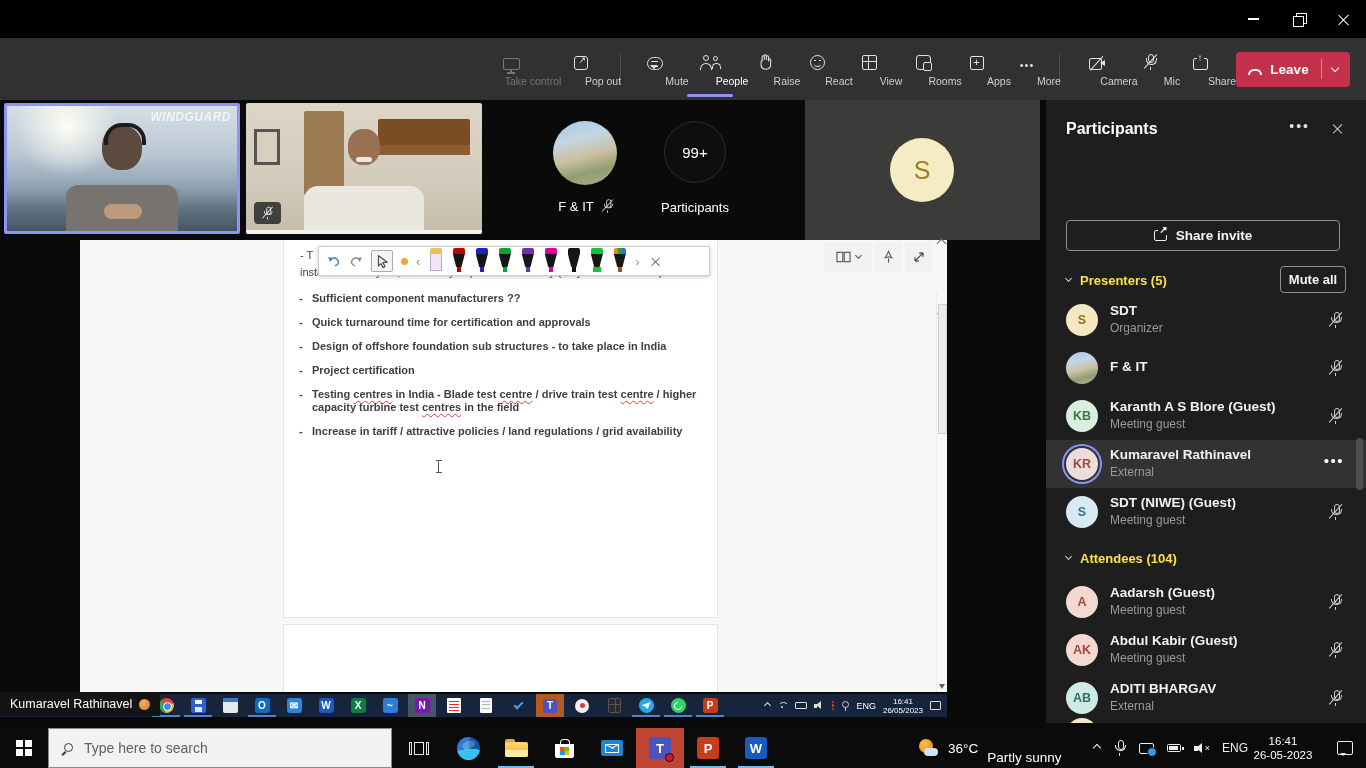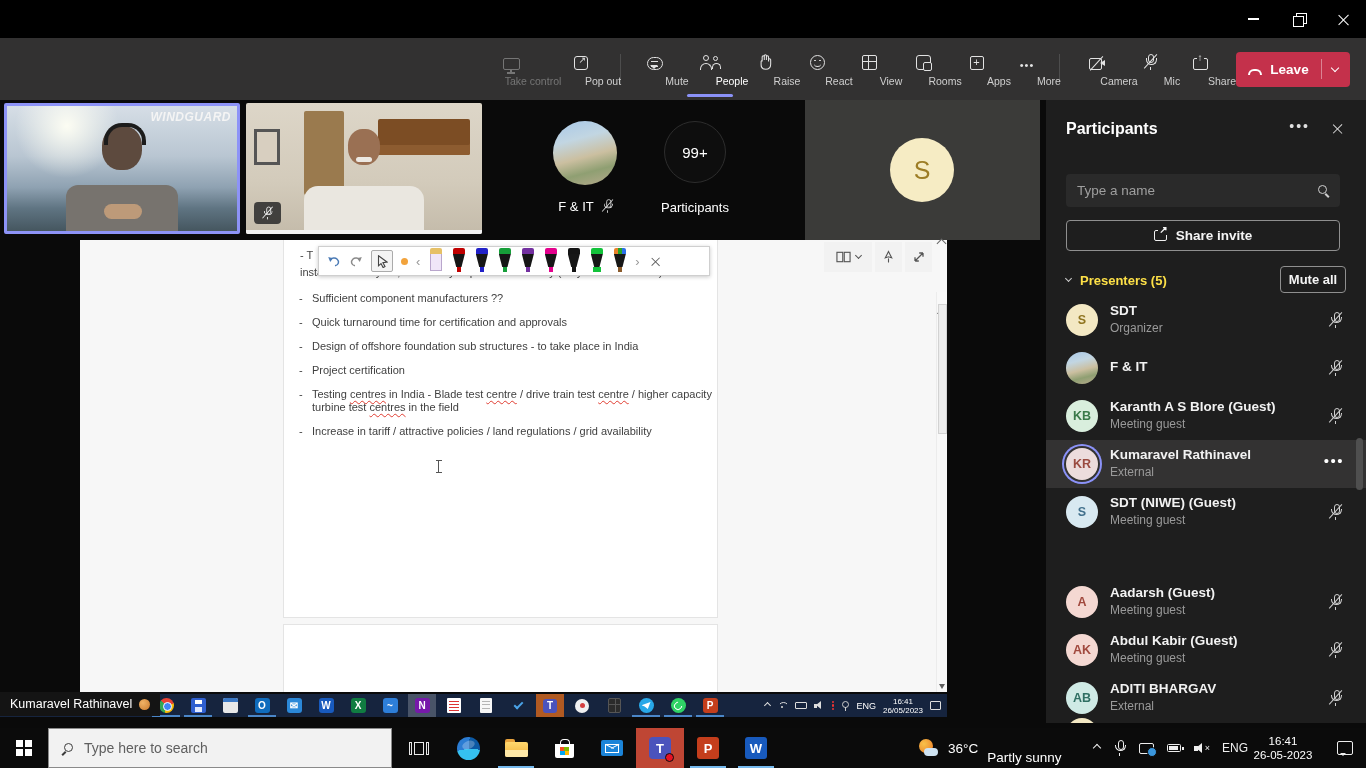--- a/index.html
+++ b/index.html
@@ -159,21 +159,21 @@
                  background:#f6ecc4; color:#9d7d25; font-size:25px; display:flex; align-items:center; justify-content:center; }
 
   
   .content { position:absolute; left:80px; top:140px; width:867px; height:452px; background:#f7f7f7; }
   .page { position:absolute; left:203px; width:435px; background:#fff; border:1px solid #e4e4e4; }
   .page1 { top:0; height:378px; border-top:none; }
   .page2 { top:384px; height:68px; border-bottom:none; }
   .frag { position:absolute; left:220px; top:9px; width:19px; overflow:hidden; white-space:nowrap;
           font-size:11px; color:#444; }
   .partial { position:absolute; left:220px; top:26px; white-space:nowrap; font-size:11px; color:#444; z-index:2; }
-  .bullets { position:absolute; left:232px; top:52px; width:412px; list-style:none; z-index:2; }
+  .bullets { position:absolute; left:232px; top:52px; width:412px; list-style:none; z-index:2;font-weight:bold; }
   .bullets li { position:relative; font-size:11px; line-height:13px; color:#3f3f3f; margin-bottom:11px; }
   .bullets li::before { content:"-"; position:absolute; left:-13px; }
   .sq { text-decoration:underline; text-decoration-style:wavy; text-decoration-color:#e03c31;
         text-decoration-thickness:1px; text-underline-offset:2px; }
   .caret { position:absolute; left:358px; top:220px; width:1.4px; height:13px; background:#555; z-index:2; }
   .caret::before,.caret::after { content:""; position:absolute; left:-2px; width:5.5px; height:1.2px; background:#555; }
   .caret::before { top:0; } .caret::after { bottom:0; }
 
   .anno { position:absolute; left:238px; top:6px; width:392px; height:30px; background:#fff;
           border:1px solid #cfcfcf; box-shadow:0 1px 4px rgba(0,0,0,.22); z-index:5;
@@ -737,24 +737,20 @@
       <span class="nm">Kumaravel Rathinavel</span>
       <span class="spkorange"></span>
     </div>
   </div>
 
   <div class="panel">
     <div class="p-title">Participants</div>
     <div class="p-dots">•••</div>
     <div class="p-close"><span class="xmark" style="transform:scale(.9)"></span></div>
 
-    <div class="p-search">
-      <input type="text" placeholder="Type a name" style="">
-      <span class="mag"></span>
-    </div>
 
     <button class="p-invite">
       <span class="shr-i"></span>
       <span>Share invite</span>
     </button>
 
     <div class="p-sect" style="top:166px">
       <span class="chev down"></span>
       <span class="slabel">Presenters (5)</span>
       <button class="muteall">Mute all</button>
@@ -783,20 +779,24 @@
       <span class="sub">External</span>
       <span class="rdots">•••</span>
     </div>
     <div class="prow" style="top:388px">
       <span class="av" style="background: rgb(216, 233, 241); color: rgb(65, 112, 140);">S</span>
       <span class="nm">SDT (NIWE) (Guest)</span>
       <span class="sub">Meeting guest</span>
       <span class="rmic"><span class="mic-i off"><span class="stem"></span><span class="slash"></span></span></span>
     </div>
 
+    <div class="p-sect" style="top:444px">
+      <span class="chev down"></span>
+      <span class="slabel">Attendees (104)</span>
+    </div>
 
     <div class="prow" style="top:478px">
       <span class="av" style="background: rgb(244, 216, 210); color: rgb(161, 73, 62);">A</span>
       <span class="nm">Aadarsh (Guest)</span>
       <span class="sub">Meeting guest</span>
       <span class="rmic"><span class="mic-i off"><span class="stem"></span><span class="slash"></span></span></span>
     </div>
     <div class="prow" style="top:526px">
       <span class="av" style="background: rgb(244, 216, 210); color: rgb(161, 73, 62);">AK</span>
       <span class="nm">Abdul Kabir (Guest)</span>

